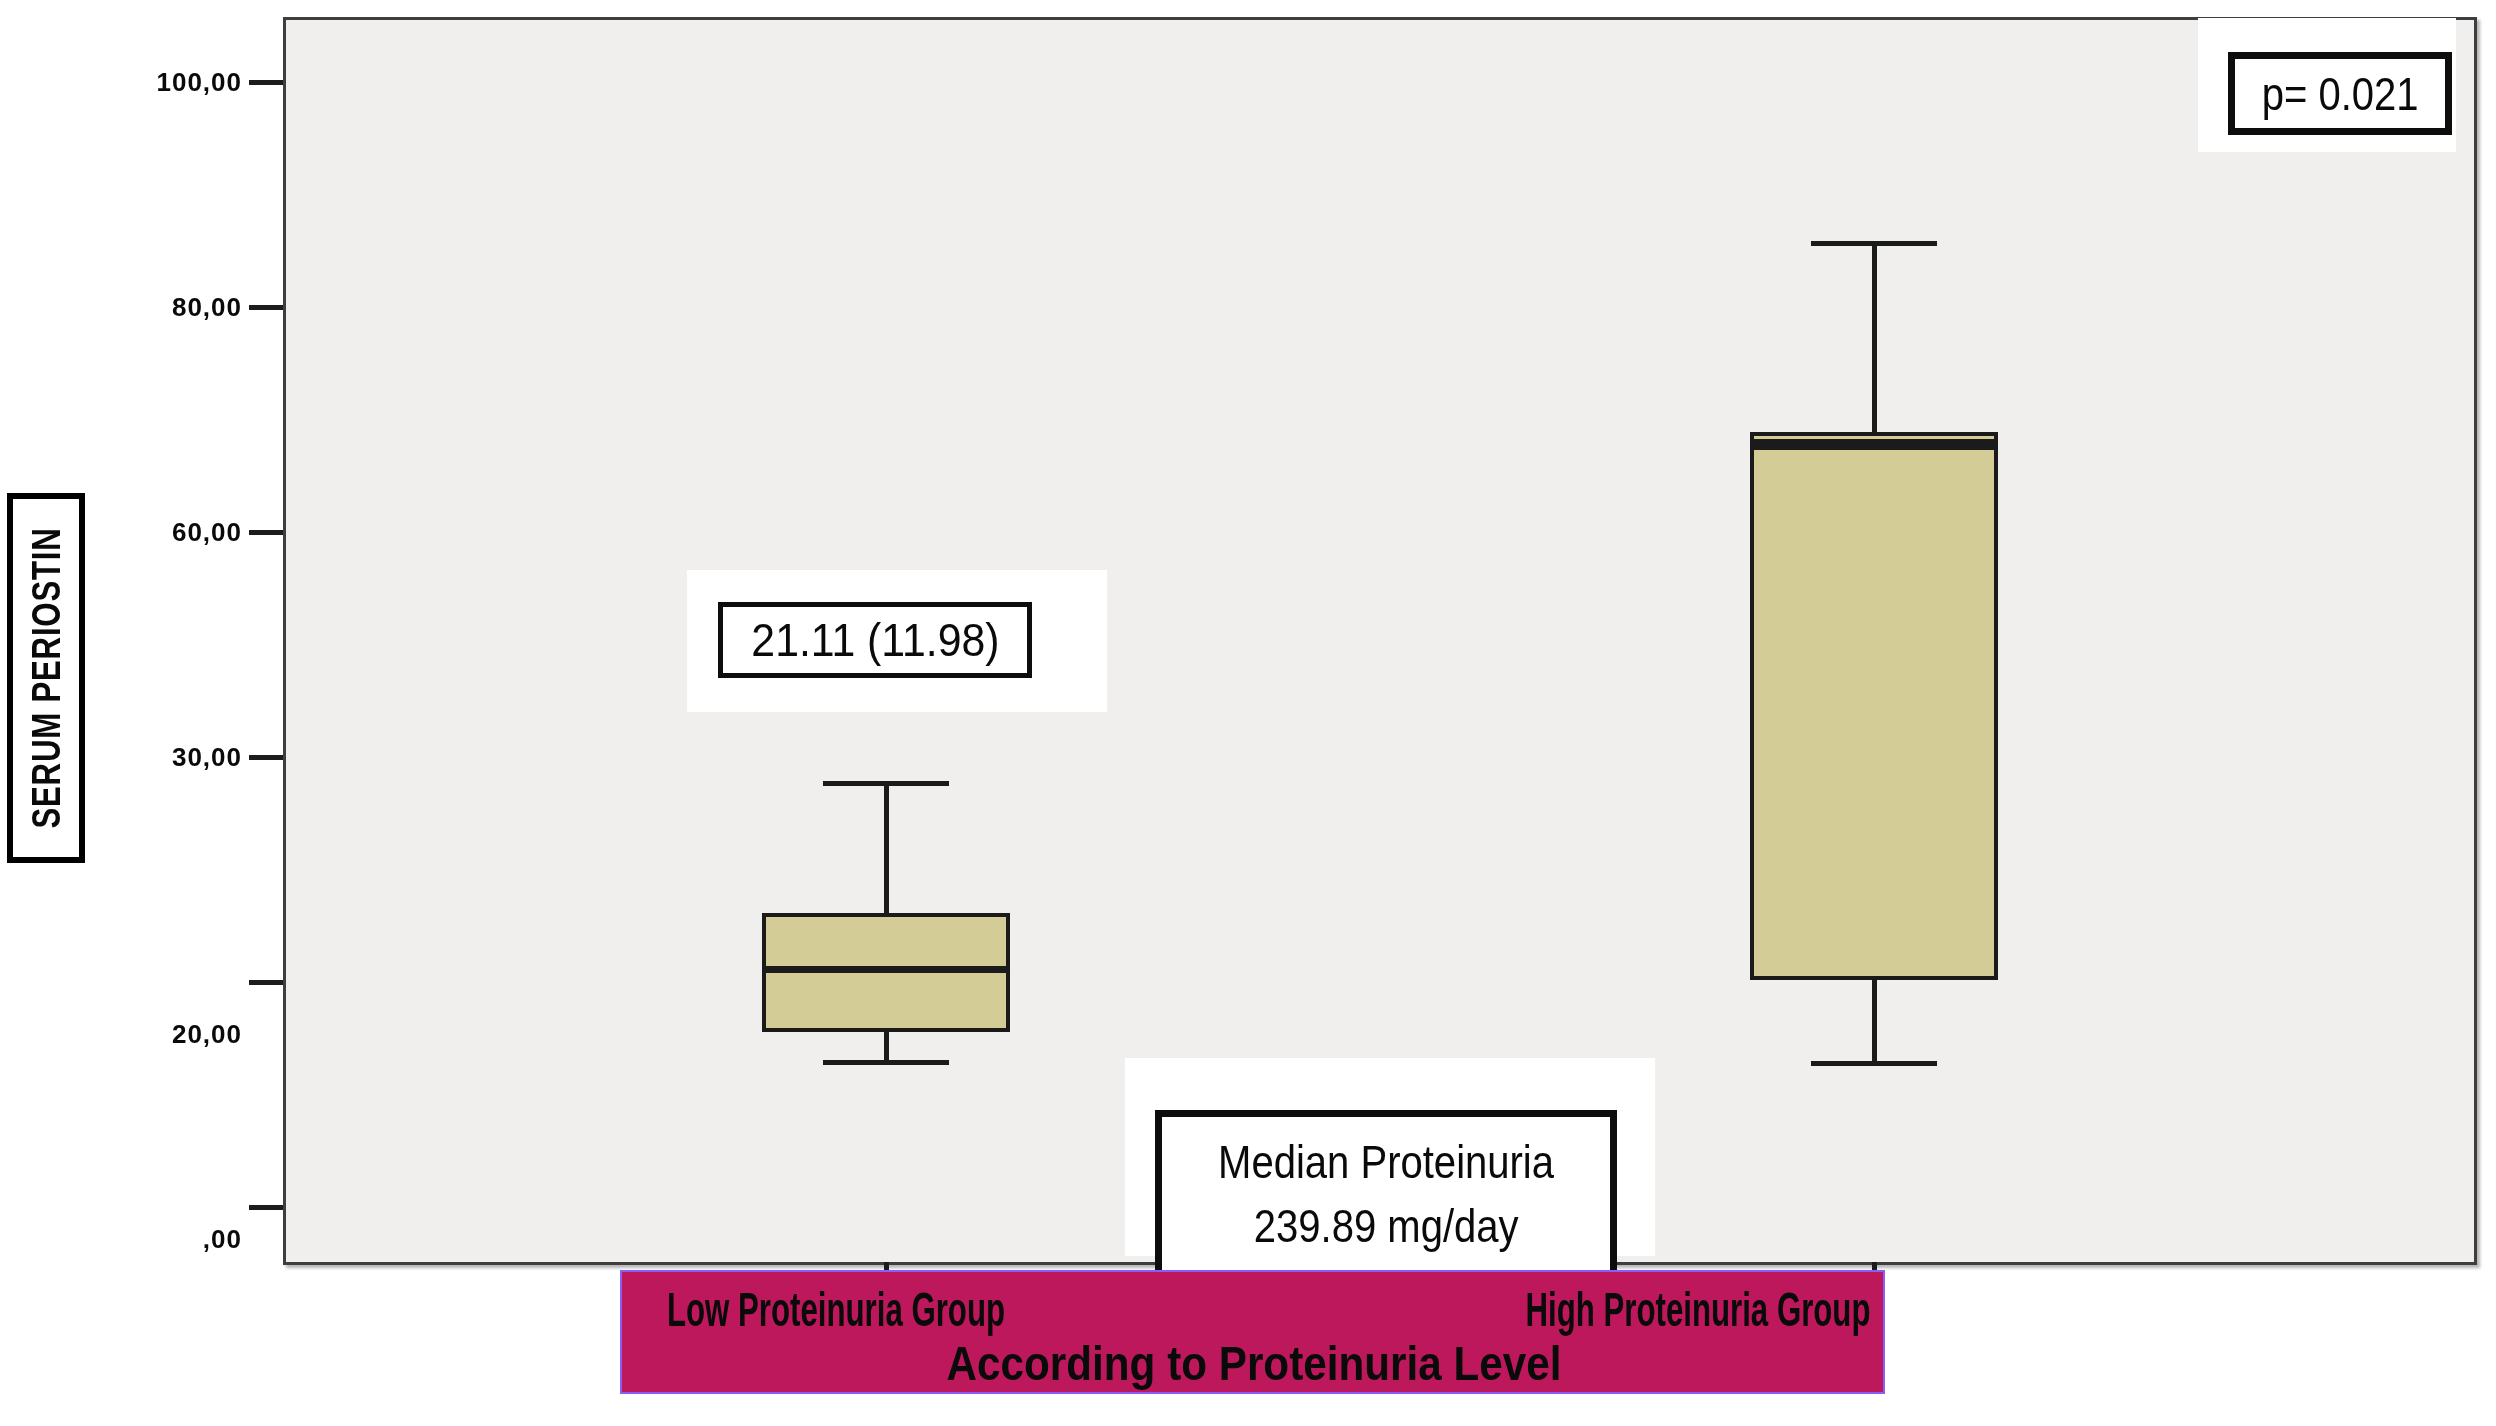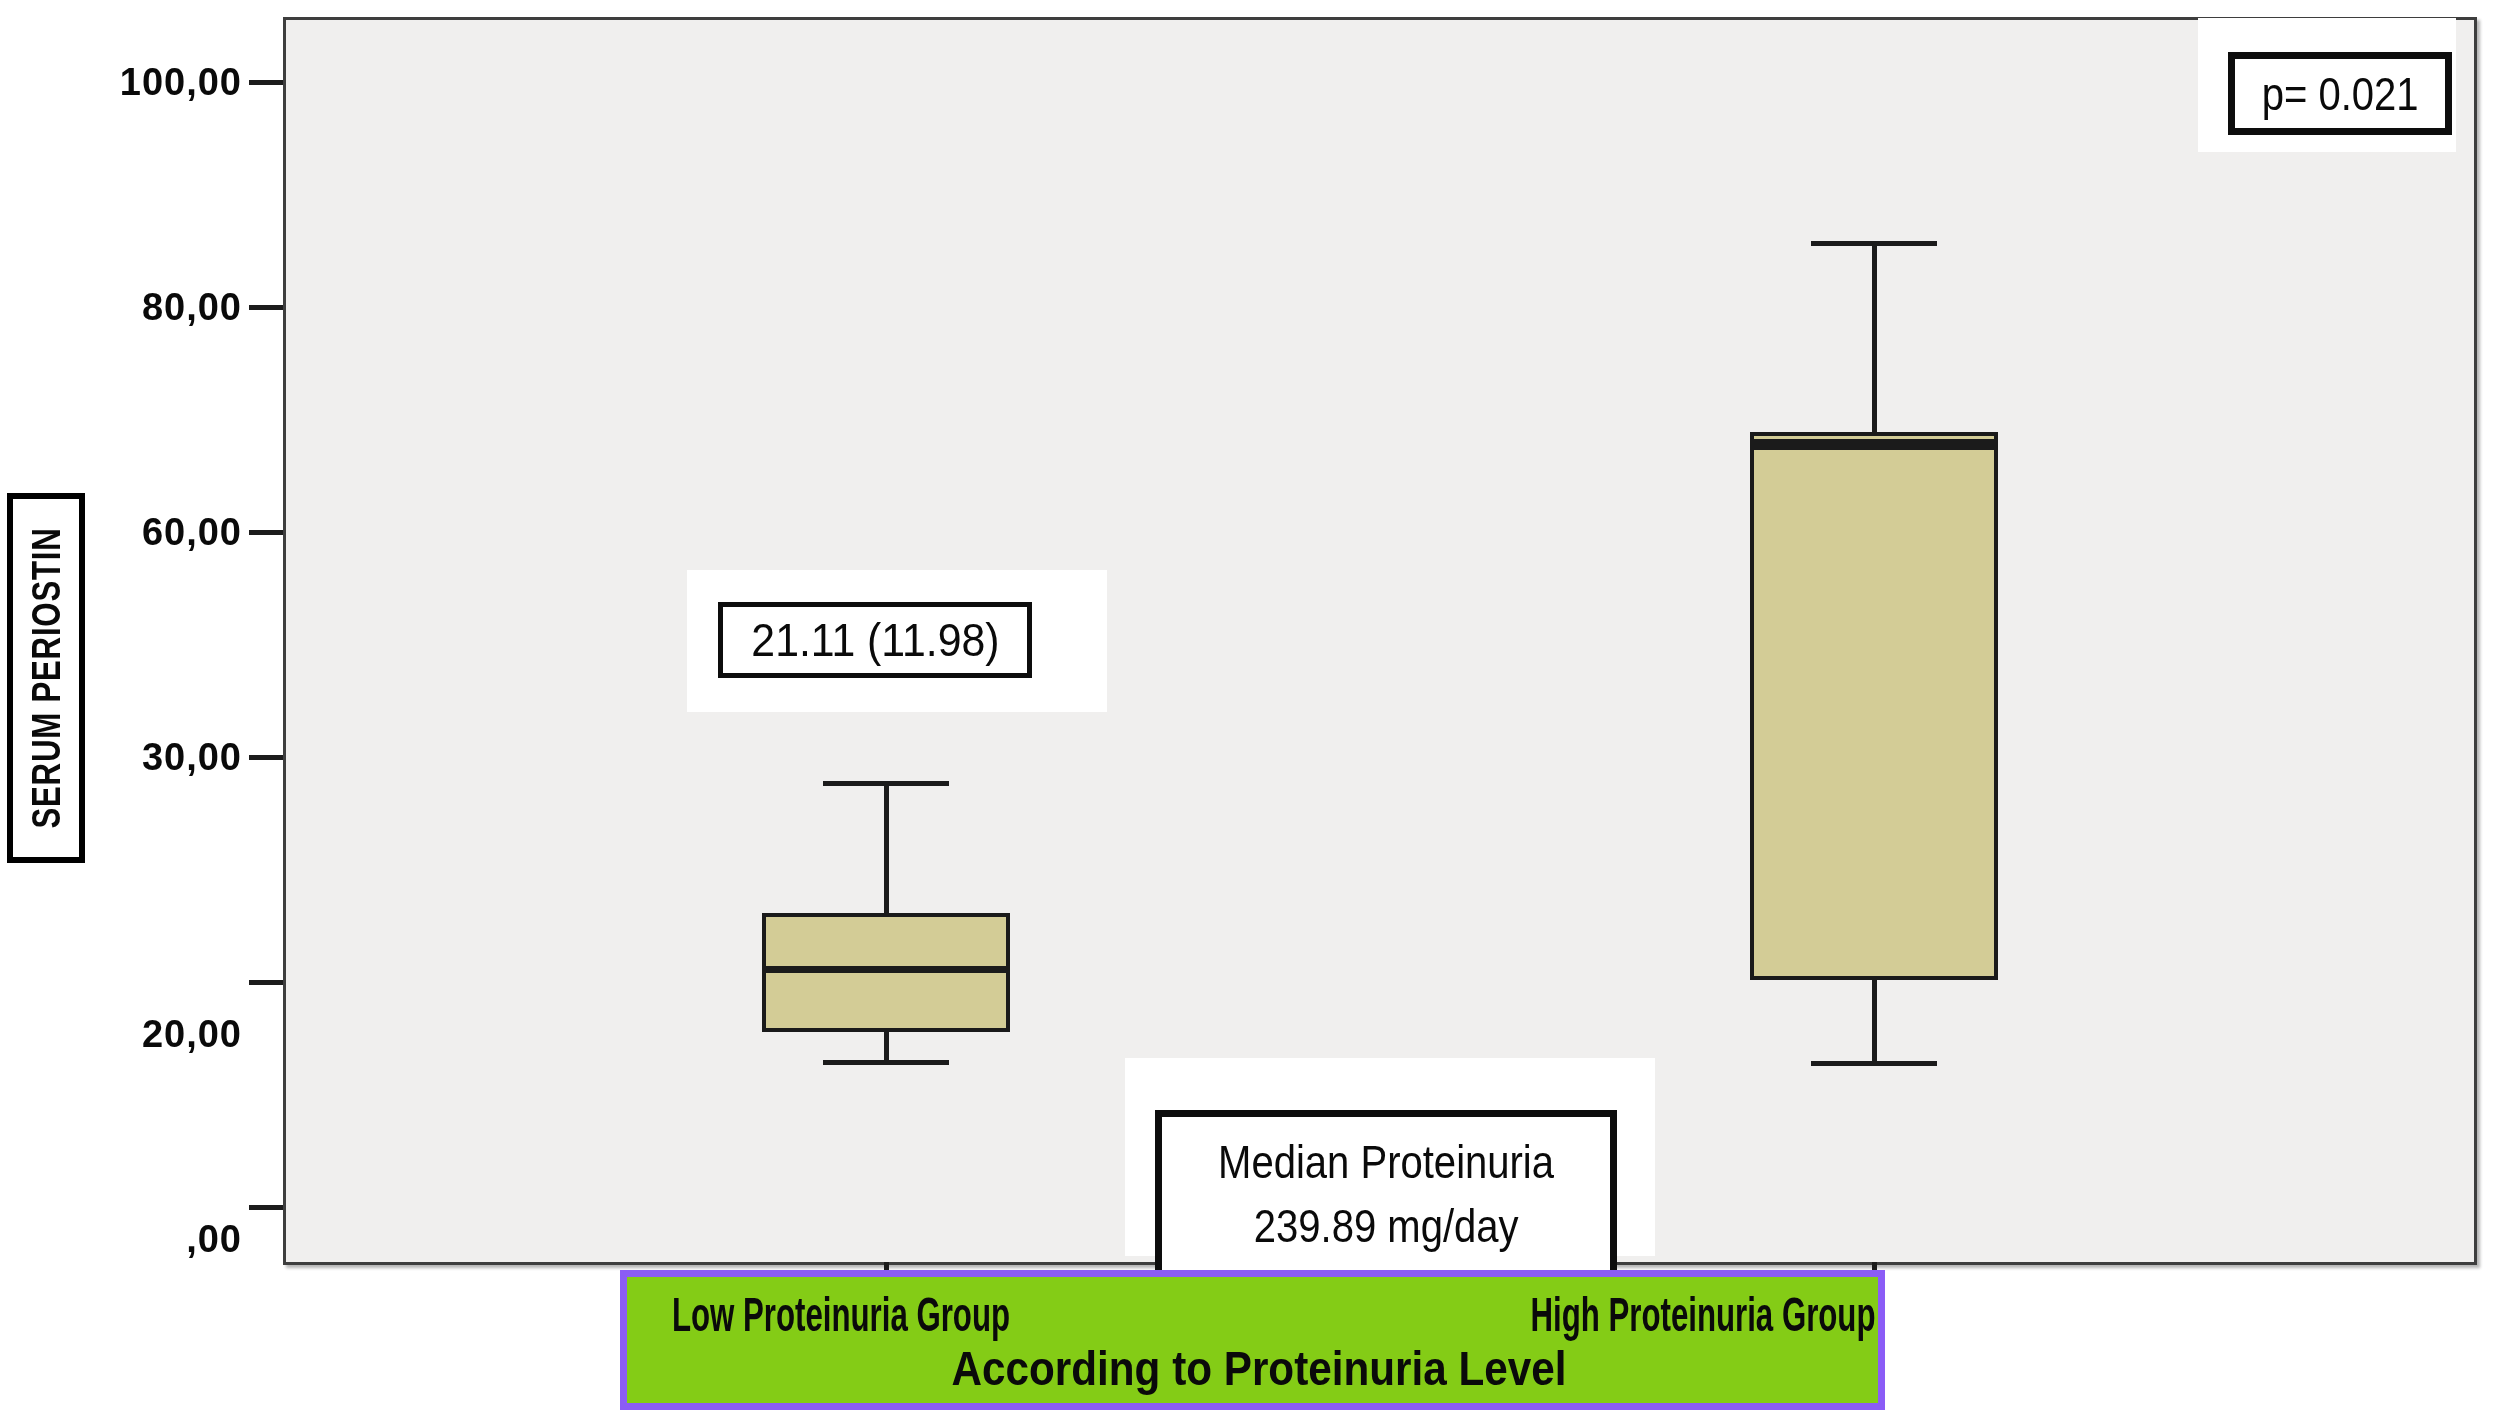--- a/index.html
+++ b/index.html
@@ -9,21 +9,21 @@
   }
   .plot{
     position:absolute;left:283px;top:17px;width:2194px;height:1248px;
     background:#f0efee;border:3px solid #3e3e3e;box-sizing:border-box;
     box-shadow:3px 3px 3px #b5b5b5;
   }
   
   .ytick-mark{position:absolute;background:#1c1c1c;height:5px;width:34px;left:249px;}
   .ytick-label{
     position:absolute;left:30px;width:212px;height:48px;line-height:48px;
-    text-align:right;font-size:38px;font-weight:700;letter-spacing:1px;white-space:nowrap;
+    text-align:right;font-size:26px;font-weight:700;letter-spacing:1px;white-space:nowrap;
   }
   
   .ylabel-box{
     position:absolute;left:7px;top:493px;width:78px;height:370px;
     background:#ffffff;border:6px solid #000000;box-sizing:border-box;
   }
   .ylabel-box span{
     position:absolute;left:50%;top:50%;
     transform:translate(-50%,-50%) rotate(-90deg) scaleX(0.78);
     white-space:nowrap;font-size:40px;font-weight:700;letter-spacing:1px;
@@ -38,22 +38,22 @@
   .ann-inner{
     position:absolute;background:#ffffff;border:5px solid #0d0d0d;box-sizing:border-box;
     display:flex;align-items:center;justify-content:center;flex-direction:column;
   }
   .ann-text{font-size:46px;white-space:nowrap;transform:scaleX(0.93);}
   .ann-text.cond{transform:scaleX(0.87);}
   .p-inner{border-width:7px;}
   .med-line{line-height:64px;}
   
   .xbox{
-    position:absolute;left:620px;top:1270px;width:1265px;height:140px;
-    background:#84cc16;border:7px solid #8b5cf6;box-sizing:border-box;
+    position:absolute;left:620px;top:1270px;width:1265px;height:124px;
+    background:#be185d;border:2px solid #8b5cf6;box-sizing:border-box;
   }
   .xlab{
     position:absolute;white-space:nowrap;font-weight:700;font-size:48px;
   }
   .xlab.cat{top:10px;transform:translateX(-50%) scaleX(0.65);}
   .xlab.axtitle{top:64px;transform:translateX(-50%) scaleX(0.88);}
 </style>
 </head>
 <body>
 

